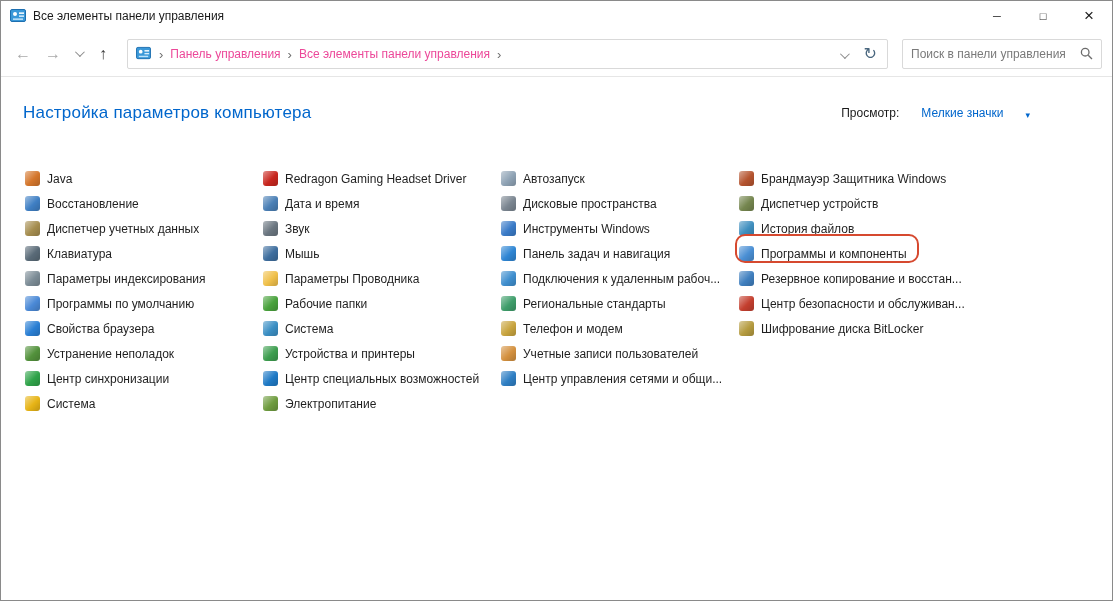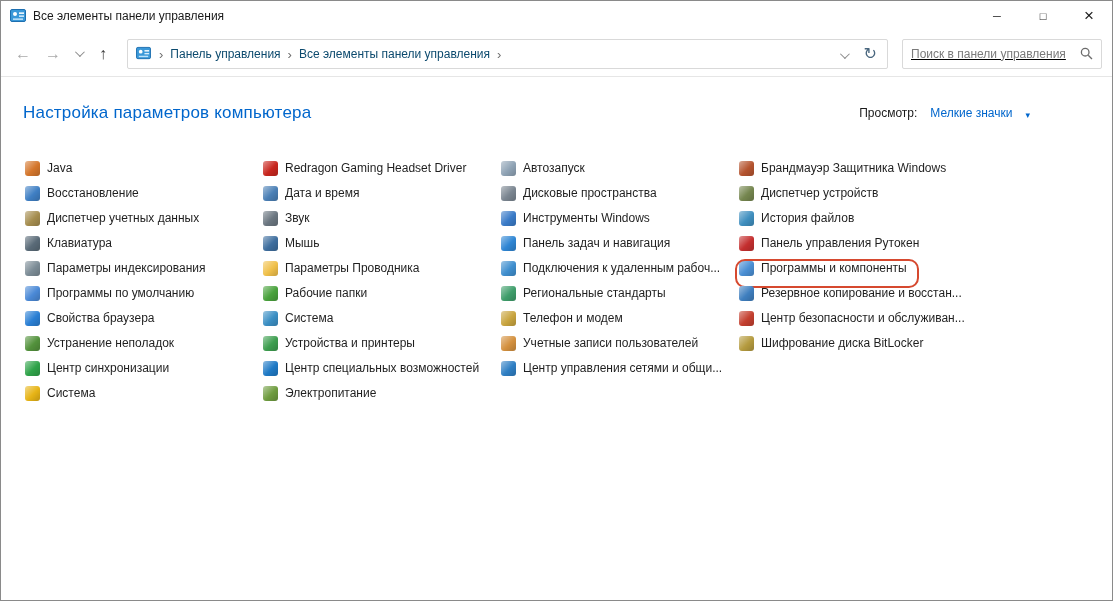--- a/index.html
+++ b/index.html
@@ -56,58 +56,57 @@
   .nav-drop { width: 18px; display: flex; justify-content: center; }
   .addressbar {
     flex: 1 1 auto; height: 30px;
     margin-left: 8px;
     border: 1px solid #d9d9d9; border-radius: 2px;
     display: flex; align-items: center;
     padding: 0 8px; gap: 7px;
     background: #ffffff;
   }
   .crumb-sep { color: #6e6e6e; font-size: 13px; line-height: 1; padding-top: 1px; }
-  .crumb { font-size: 12px; color: #0c4a6e; white-space: nowrap; cursor: default; }
+  .crumb { font-size: 12px; color: #ec4899; white-space: nowrap; cursor: default; }
   .addr-spacer { flex: 1 1 auto; }
   .refresh-btn { font-size: 16px; color: #49667e; padding: 0 2px 0 10px; }
   .searchbox {
     width: 200px; height: 30px;
     margin-left: 12px;
     border: 1px solid #d9d9d9; border-radius: 2px;
     display: flex; align-items: center;
     padding: 0 8px; gap: 6px;
     background: #ffffff;
-    text-decoration: underline;
   }
   .searchbox input {
     flex: 1 1 auto; border: none; outline: none;
     font-family: "Liberation Sans", "DejaVu Sans", sans-serif;
     font-size: 12px; color: #1a1a1a; min-width: 0;
   }
   .searchbox input::placeholder { color: #7a7a7a; }
   
   .content { flex: 1 1 auto; padding: 26px 14px 0 22px; background: #ffffff; }
   .header-row {
     display: flex; align-items: center; justify-content: space-between;
     padding-right: 68px; margin-bottom: 38px;
   }
   .page-title { font-size: 17px; font-weight: 400; color: #0066cc; letter-spacing: 0.2px; }
-  .view-control { display: flex; align-items: flex-end; gap: 13px; font-size: 12px; }
+  .view-control { display: flex; align-items: flex-end; gap: 22px; font-size: 12px; }
   .view-label { color: #1a1a1a; }
   .view-value { color: #0066cc; cursor: default; }
   .view-caret { color: #0066cc; font-size: 9px; padding-top: 2px; }
   
   .grid {
     display: grid;
     grid-template-columns: repeat(4, 238px);
     align-items: start;
   }
   .col { display: flex; flex-direction: column; align-items: flex-start; }
   .item {
-    display: flex; align-items: flex-start; gap: 7px;
+    display: flex; align-items: flex-end; gap: 7px;
     height: 25px; padding: 0 10px 0 2px;
     cursor: default;
   }
   .item-icon {
     width: 15px; height: 15px; flex: 0 0 15px;
     border-radius: 3px;
     background-image: linear-gradient(135deg, rgba(255,255,255,.5), rgba(255,255,255,0) 55%, rgba(0,0,0,.18));
   }
   .item-label { font-size: 12px; color: #1f1f1f; white-space: nowrap; }
   .item.highlighted { outline: 2px solid #d6492f; outline-offset: 0; border-radius: 8px; }
@@ -310,24 +309,20 @@
             <span class="item-label">Брандмауэр Защитника Windows</span>
           </div>
           <div class="item">
             <span class="item-icon" style="background-color: rgb(117, 134, 79);"></span>
             <span class="item-label">Диспетчер устройств</span>
           </div>
           <div class="item">
             <span class="item-icon" style="background-color: rgb(63, 143, 191);"></span>
             <span class="item-label">История файлов</span>
           </div>
-          <div class="item">
-            <span class="item-icon" style="background-color: rgb(196, 47, 47);"></span>
-            <span class="item-label">Панель управления Рутокен</span>
-          </div>
           <div class="item highlighted">
             <span class="item-icon" style="background-color: rgb(74, 143, 212);"></span>
             <span class="item-label">Программы и компоненты</span>
           </div>
           <div class="item">
             <span class="item-icon" style="background-color: rgb(63, 127, 191);"></span>
             <span class="item-label">Резервное копирование и восстан...</span>
           </div>
           <div class="item">
             <span class="item-icon" style="background-color: rgb(196, 63, 47);"></span>

